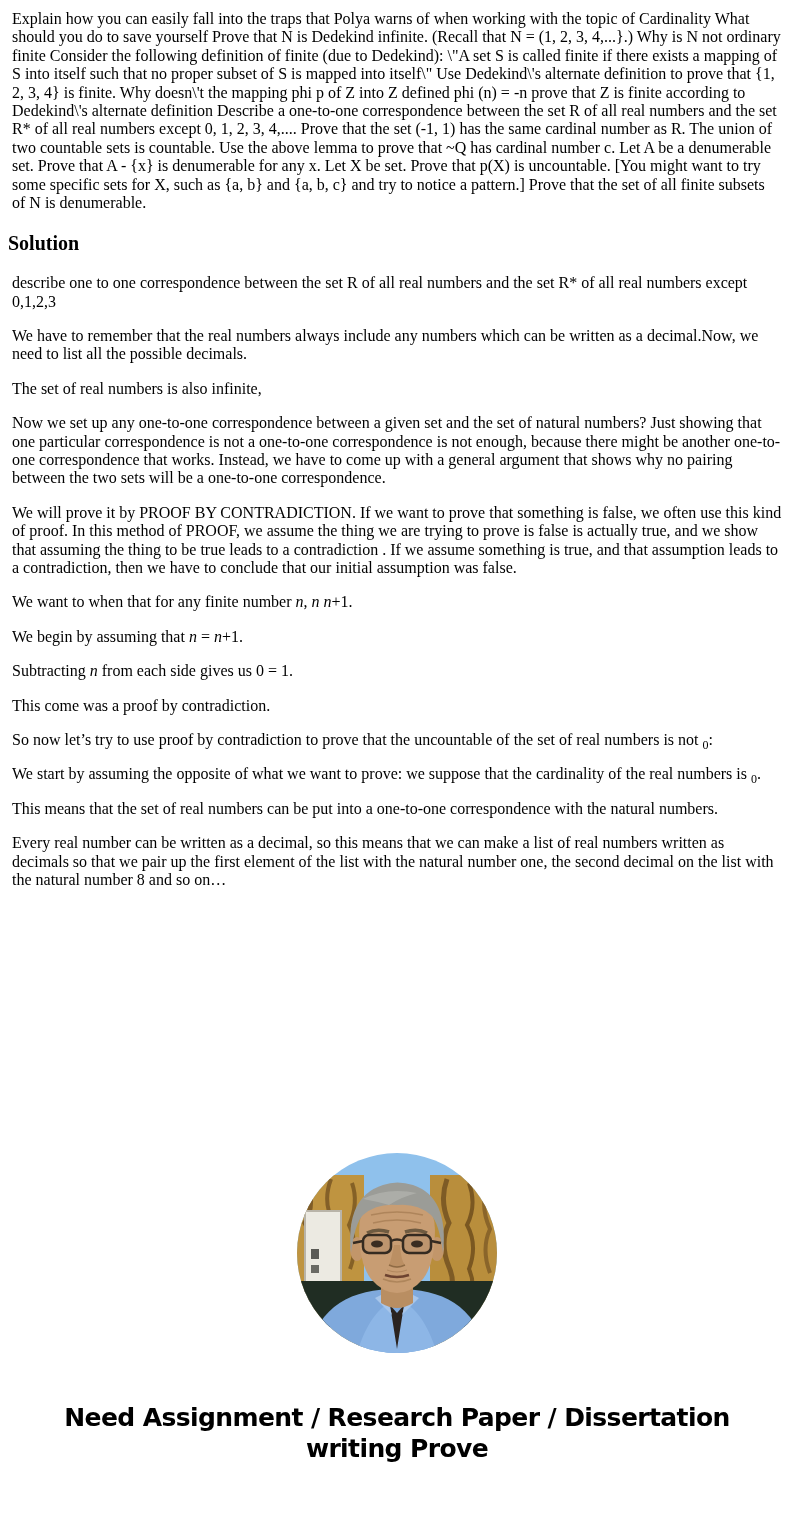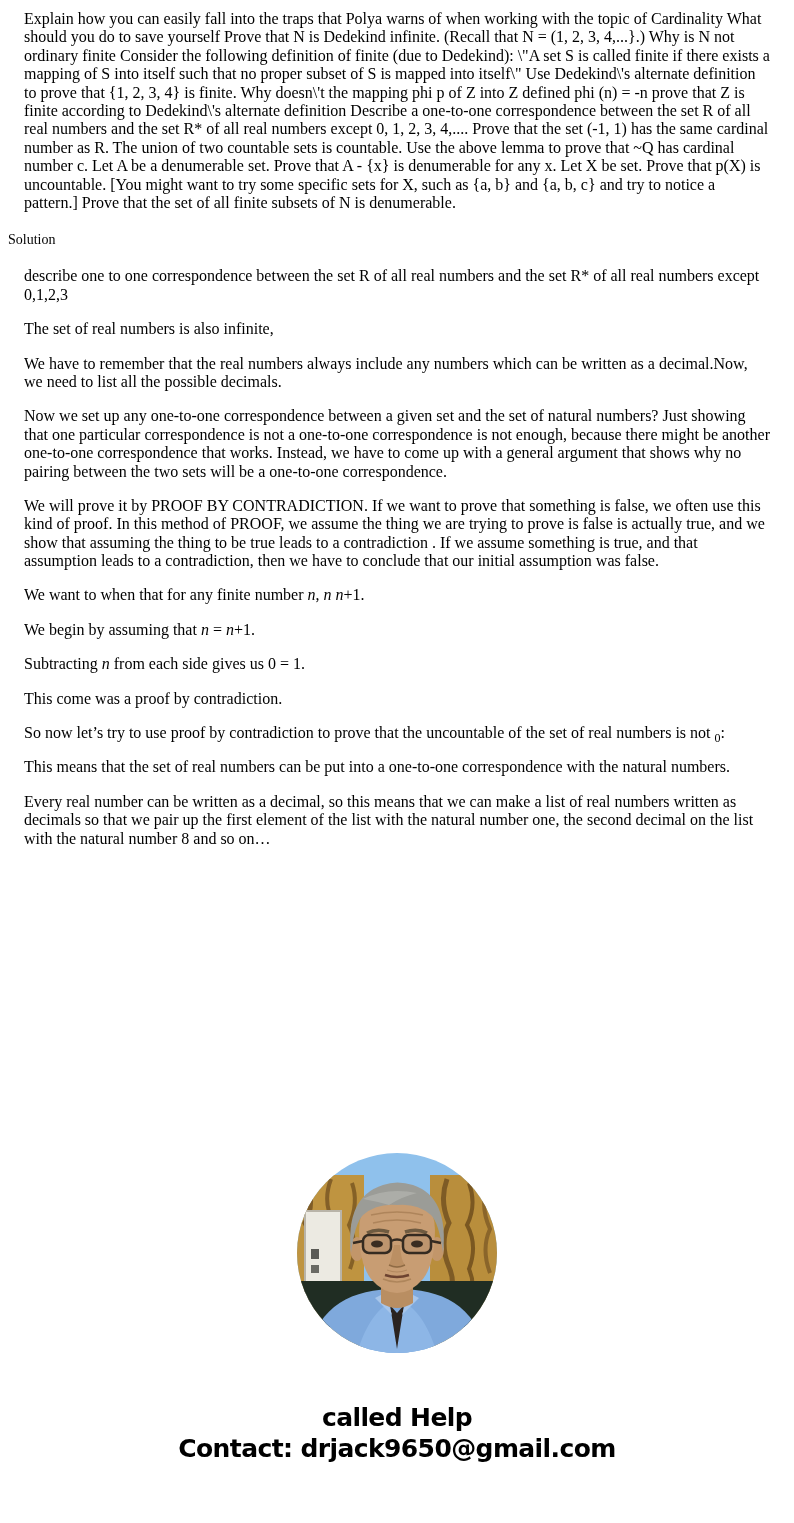--- a/index.html
+++ b/index.html
@@ -9,25 +9,25 @@
     position: relative;
     overflow: hidden;
     background: #ffffff;
     color: #000000;
     font-family: "Liberation Serif", serif;
     font-size: 16px;
     line-height: 1.15;
     box-sizing: border-box;
   }
   .content { padding: 10px 8px 0 8px; }
-  p.para { margin: 16px 16px; }
+  p.para { margin: 16px 4px; }
   p.para.first { margin-top: 0; }
   h3.solution-heading {
-    font-size: 14px;
-    font-weight: normal;
+    font-size: 20px;
+    font-weight: bold;
     margin: 20px 0 19px 0;
   }
   b { font-weight: normal; }
   i { font-style: italic; }
   sub { font-size: 12px; line-height: 0; }
   .avatar-wrap {
     position: absolute;
     top: 1153px;
     left: 297px;
     width: 200px;
@@ -48,29 +48,30 @@
   }
 </style>
 </head>
 <body>
 
 <div class="content">
   <p class="para first"><span>Explain how you can easily fall into the traps that Polya warns of when working with the topic of Cardinality What should you do to save yourself Prove that N is Dedekind infinite. (Recall that N = (1, 2, 3, 4,...}.) Why is N not ordinary finite Consider the following definition of finite (due to Dedekind): \"A set S is called finite if there exists a mapping of S into itself such that no proper subset of S is mapped into itself\" Use Dedekind\'s alternate definition to prove that {1, 2, 3, 4} is finite. Why doesn\'t the mapping phi p of Z into Z defined phi (n) = -n prove that Z is finite according to Dedekind\'s alternate definition Describe a one-to-one correspondence between the set R of all real numbers and the set R* of all real numbers except 0, 1, 2, 3, 4,.... Prove that the set (-1, 1) has the same cardinal number as R. The union of two countable sets is countable. Use the above lemma to prove that ~Q has cardinal number c. Let A be a denumerable set. Prove that A - {x} is denumerable for any x. Let X be set. Prove that p(X) is uncountable. [You might want to try some specific sets for X, such as {a, b} and {a, b, c} and try to notice a pattern.] Prove that the set of all finite subsets of N is denumerable.</span></p>
   <h3 class="solution-heading">Solution</h3>
   <div id="solution-container">
       <p class="para"><span>describe one to one correspondence between the set R of all real numbers and the set R* of all real numbers except 0,1,2,3</span></p>
+      <p class="para"><span>We have to remember that the real numbers always include any numbers which can be written as a decimal.Now, we need to list all the possible decimals.</span></p>
       <p class="para"><span>The set of real numbers is also infinite,</span></p>
-      <p class="para"><span>We have to remember that the real numbers always include any numbers which can be written as a decimal.Now, we need to list all the possible decimals.</span></p>
       <p class="para"><span>Now we set up </span><b>any</b><span> one-to-one correspondence between a given set and the set of natural numbers? Just showing that </span><b>one particular</b><span> correspondence is not a one-to-one correspondence is not enough, because there might be another one-to-one correspondence that works. Instead, we have to come up with a </span><b>general argument</b><span> that shows why </span><b>no pairing</b><span> between the two sets will be a one-to-one correspondence.</span></p>
       <p class="para"><span>We will prove it by </span><b>PROOF BY CONTRADICTION</b><span>. If we want to prove that something is false, we often use this kind of proof. In this method of PROOF, </span><b>we assume the thing we are trying to prove is false is actually true</b><span>, and we </span><b>show that assuming the thing to be true leads to a contradiction</b><span> . If we assume something is true, and that assumption leads to a contradiction, then we have to conclude that our initial assumption was false.</span></p>
       <p class="para"><span>We want to when that for any finite number </span><i>n</i><span>, </span><i>n n</i><span>+1.</span></p>
       <p class="para"><span>We begin by assuming that </span><i>n</i><span> = </span><i>n</i><span>+1.</span></p>
       <p class="para"><span>Subtracting </span><i>n</i><span> from each side gives us 0 = 1.</span></p>
       <p class="para"><span>This come was a </span><b>proof by contradiction</b><span>.</span></p>
       <p class="para"><span>So now let’s try to use proof by contradiction to prove that the uncountable of the set of real numbers is </span><b>not</b><span> </span><sub>0</sub><span>:</span></p>
+      <p class="para"><span>We start by assuming the opposite of what we want to prove: we suppose that the cardinality of the real numbers </span><b>is</b><span> </span><sub>0</sub><span>.</span></p>
       <p class="para"><span>This means that the set of real numbers can be put into a one-to-one correspondence with the natural numbers.</span></p>
       <p class="para"><span>Every real number can be written as a decimal, so this means that we can make a list of real numbers written as decimals so that we pair up the first element of the list with the natural number one, the second decimal on the list with the natural number 8 and so on…</span></p>
     </div>
 </div>
 
 <div class="avatar-wrap">
   <svg width="200" height="200" viewBox="0 0 200 200" role="img" aria-label="Elderly man with gray hair and dark-rimmed glasses wearing a light blue collared shirt">
     <defs>
       <clipPath id="circ">
           <circle cx="100" cy="100" r="100"></circle>
@@ -140,15 +141,15 @@
       <path d="M97,92 Q94,108 92,112 Q100,118 108,112 Q104,108 103,92" fill="#bb8f63"></path>
       <path d="M92,112 Q100,116 108,112" stroke="#8f6b45" stroke-width="1.5" fill="none"></path>
 
       <path d="M88,122 Q100,126 112,122" stroke="#6d4330" stroke-width="2.5" fill="none"></path>
       <path d="M90,117 Q100,121 110,117" stroke="#a87f55" stroke-width="1" fill="none" opacity="0.7"></path>
     </g>
   </svg>
 </div>
 
 <div class="footer">
-  <div>called Help</div>
-  <div>Contact: drjack9650@gmail.com</div>
+  <div>Need Assignment / Research Paper / Dissertation</div>
+  <div>writing Prove</div>
 </div>
 
 </body></html>

